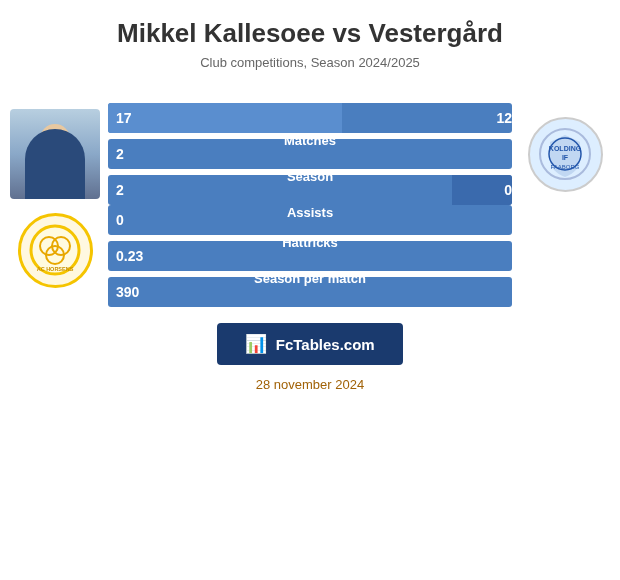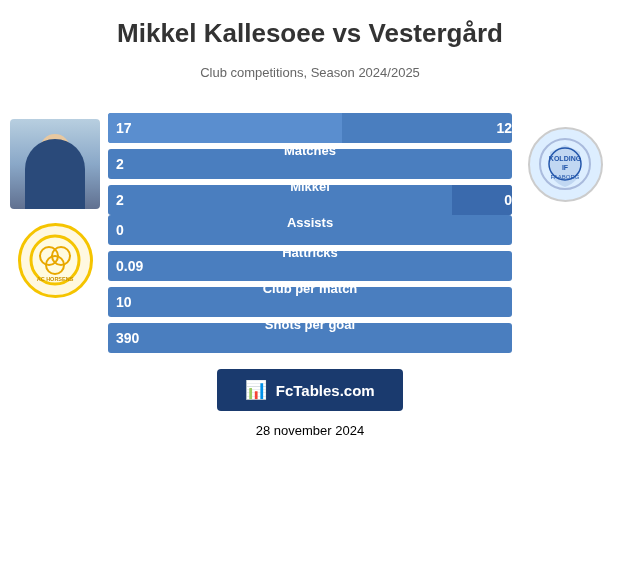--- a/index.html
+++ b/index.html
@@ -20,21 +20,21 @@
       flex-direction: column;
       align-items: center;
       padding: 18px 10px 10px;
     }
 
     .title {
       font-size: 26px;
       font-weight: bold;
       color: #333;
       text-align: center;
-      margin-bottom: 16px;
+      margin-bottom: 6px;
     }
 
     .subtitle {
       font-size: 13px;
       color: #666;
       text-align: center;
       margin-bottom: 33px;
     }
 
     .main-row {
@@ -148,21 +148,21 @@
       align-items: center;
       gap: 8px;
     }
 
     .fctables-icon {
       font-size: 18px;
     }
 
     .date-text {
       font-size: 13px;
-      color: #000000;
+      color: #a16207;
       margin-top: 12px;
     }
 
     
     .player-photo {
       width: 90px;
       height: 90px;
       background: linear-gradient(180deg, #b8cfe0 0%, #8aa8c8 50%, #607090 100%);
       display: flex;
       align-items: flex-end;
@@ -250,21 +250,21 @@
 
       <div class="stat-row matches">
         <div class="left-fill"></div>
         <span class="stat-left-val">17</span>
         <span class="stat-label">Matches</span>
         <span class="stat-right-val">12</span>
       </div>
 
       <div class="stat-row">
         <span class="stat-left-val">2</span>
-        <span class="stat-label">Mikkel</span>
+        <span class="stat-label">Season</span>
       </div>
 
       <div class="stat-row assists">
         <div class="right-fill"></div>
         <span class="stat-left-val">2</span>
         <span class="stat-label">Assists</span>
         <span class="stat-right-val">0</span>
       </div>
 
     </div>
@@ -303,28 +303,24 @@
     </div>
 
     <div class="bars-container">
 
       <div class="stat-row">
         <span class="stat-left-val">0</span>
         <span class="stat-label">Hattricks</span>
       </div>
 
       <div class="stat-row">
-        <span class="stat-left-val">0.09</span>
-        <span class="stat-label">Club per match</span>
-      </div>
-
-      <div class="stat-row">
-        <span class="stat-left-val">10</span>
-        <span class="stat-label">Shots per goal</span>
-      </div>
+        <span class="stat-left-val">0.23</span>
+        <span class="stat-label">Season per match</span>
+      </div>
+
 
       <div class="stat-row">
         <span class="stat-left-val">390</span>
         <span class="stat-label">Min per goal</span>
       </div>
 
     </div>
 
     <div class="side-logo-spacer"></div>
   </div>

